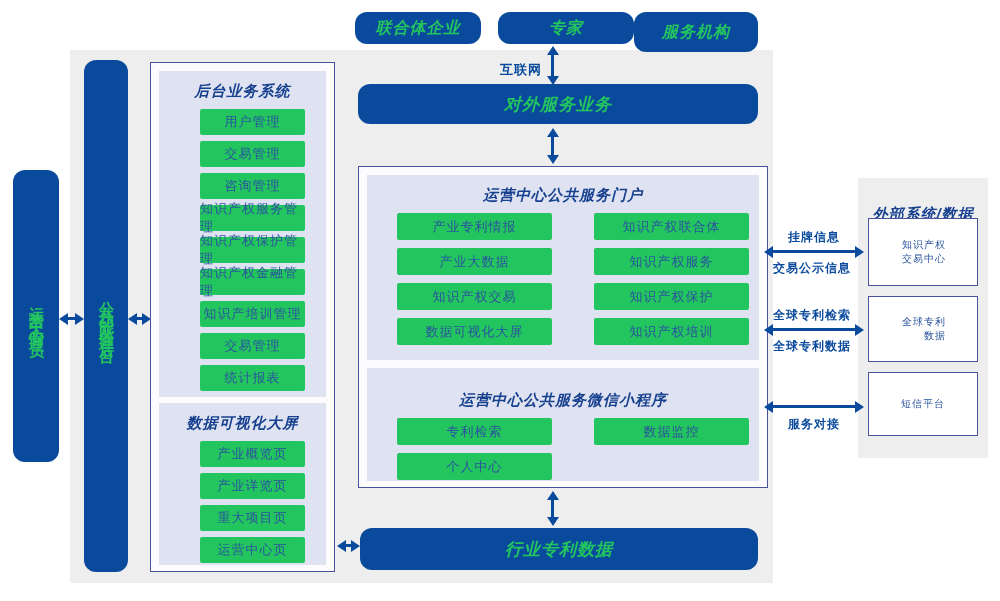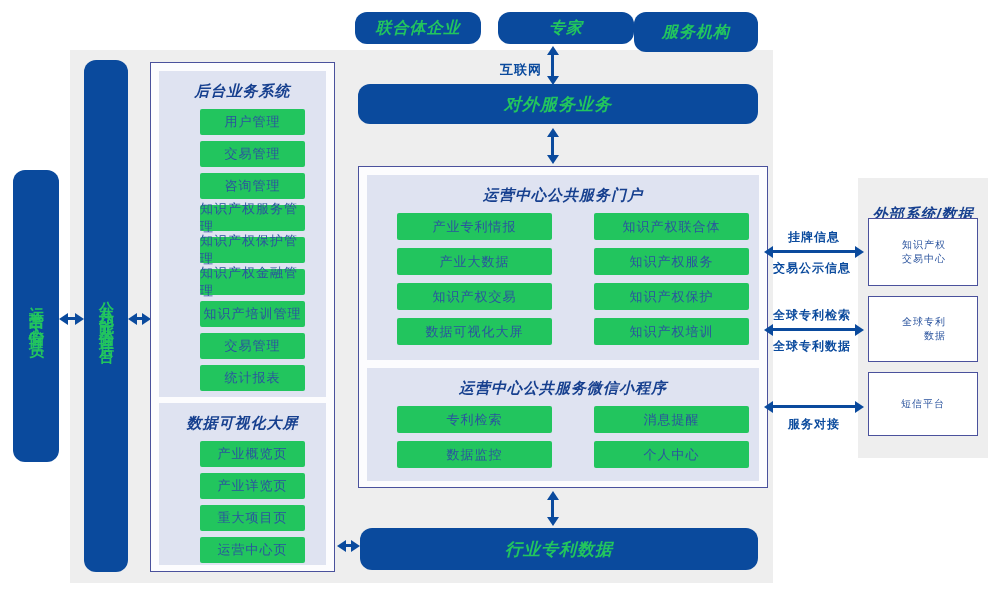--- a/index.html
+++ b/index.html
@@ -124,25 +124,24 @@
         <div class="item">产业专利情报</div>
         <div class="item">知识产权联合体</div>
         <div class="item">产业大数据</div>
         <div class="item">知识产权服务</div>
         <div class="item">知识产权交易</div>
         <div class="item">知识产权保护</div>
         <div class="item">数据可视化大屏</div>
         <div class="item">知识产权培训</div>
       </div>
     </div>
-    <div class="sub-panel" style="left:8px;top:201px;width:392px;height:113px;padding:8px 10px;">
+    <div class="sub-panel" style="left:8px;top:201px;width:392px;height:113px;padding:20px 10px;">
       <div class="panel-title">运营中心公共服务微信小程序</div>
       <div class="grid2">
         <div class="item">专利检索</div>
-        <div class="item">消息提醒</div>
         <div class="item">数据监控</div>
         <div class="item">个人中心</div>
       </div>
     </div>
   </div>
 
   <div class="v-arrow" style="left:551px;top:500px;height:17px;"></div>
   <div class="abs blue-box" style="left:360px;top:528px;width:398px;height:42px;font-size:17px;">
     <span>行业专利数据</span>
   </div>

